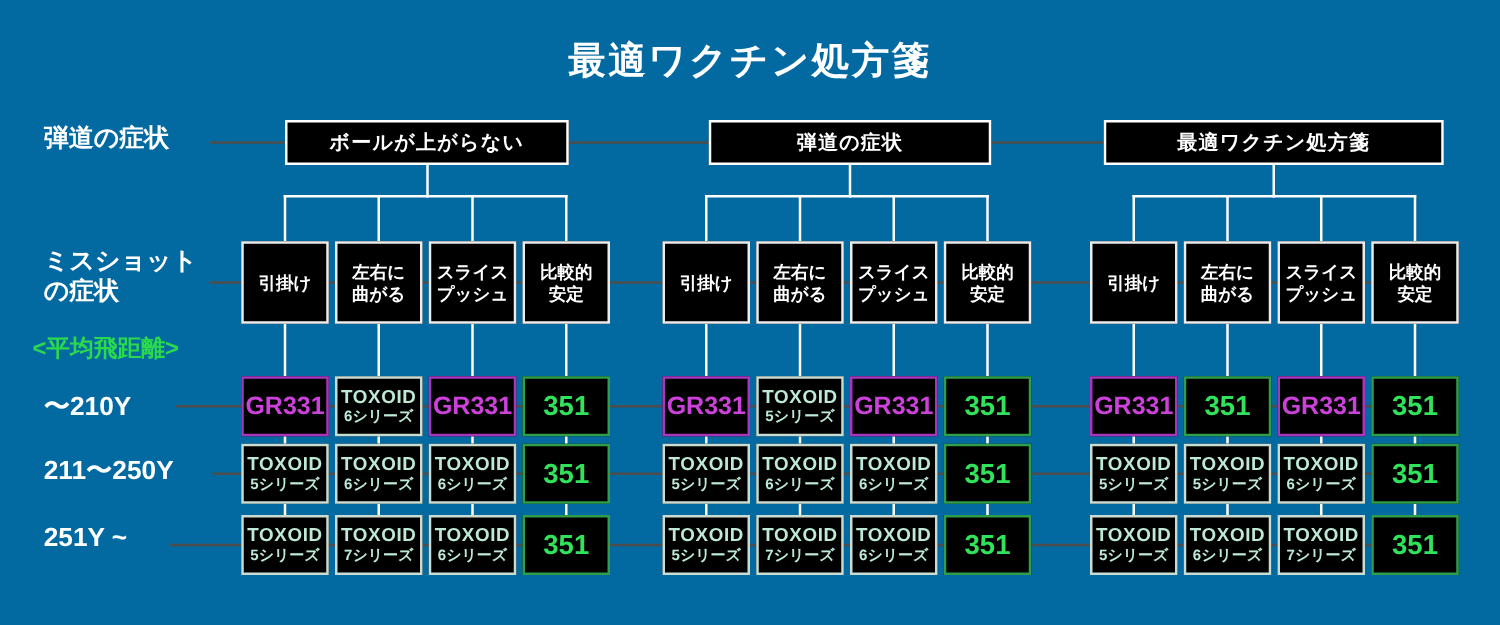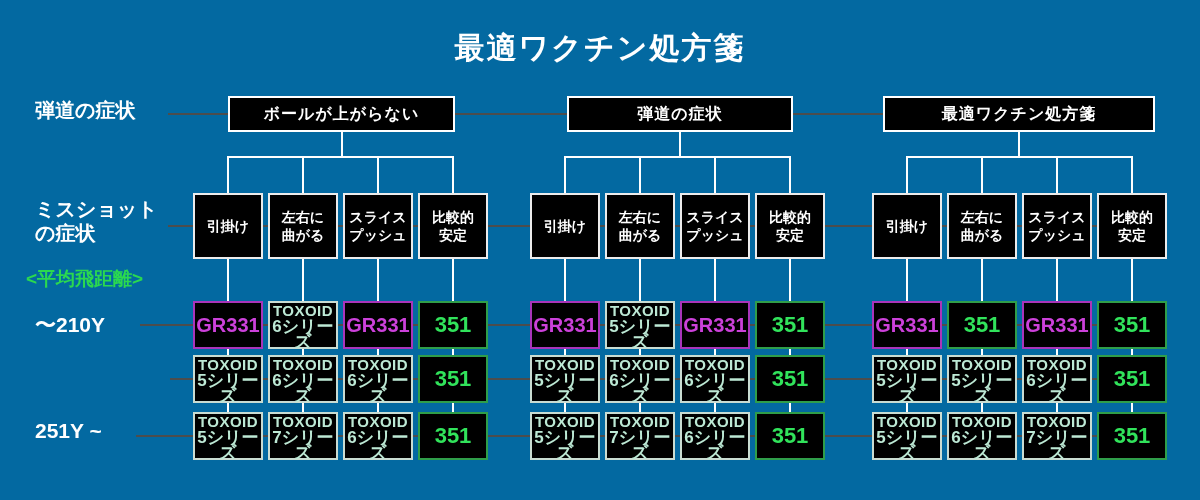--- a/index.html
+++ b/index.html
@@ -26,33 +26,34 @@
     display:flex;flex-direction:column;align-items:center;justify-content:center;
     text-align:center;
   }
   .tbox{border:2px solid var(--white,#fff);font-size:16px;font-weight:bold;color:#fff;letter-spacing:1px;}
   .sbox{border:2px solid #ececec;font-size:14px;font-weight:bold;color:#fff;line-height:18px;white-space:pre-line;}
   .cell{line-height:1.1;}
   .cell.magenta{border:2px solid var(--gr_border,#a935ba);color:var(--gr_text,#cc41da);font-size:20px;font-weight:bold;}
   .cell.green{border:2px solid var(--v351_border,#2f9e4a);color:var(--v351_text,#31e35b);font-size:22px;font-weight:bold;}
   .cell.mint{border:2px solid var(--tox_border,#c9dcd2);color:var(--tox_text,#bde9d5);}
   .cell.mint .nm{font-size:15px;font-weight:bold;line-height:17px;letter-spacing:0.5px;}
-  .cell.mint .sr{font-size:17px;font-weight:bold;line-height:15px;}
+  .cell.mint .sr{font-size:12px;font-weight:bold;line-height:15px;}
 </style>
 </head>
 <body>
 
 <div id="canvas" style="--white: #ffffff; --connector_gray: #4d4d4d; --avg_label: #2bd94f; --gr_text: #cc41da; --gr_border: #a935ba; --tox_text: #bde9d5; --tox_border: #c9dcd2; --v351_text: #31e35b; --v351_border: #2f9e4a;">
   <div class="title">最適ワクチン処方箋</div>
 
   <div class="side-label lbl-traj">弾道の症状</div>
   <div class="side-label lbl-miss">ミスショット
 の症状</div>
   <div class="side-label lbl-avg">&lt;平均飛距離&gt;</div>
   <div class="side-label lbl-row lbl-row0">〜210Y</div>
+  <div class="side-label lbl-row lbl-row1">211〜250Y</div>
   <div class="side-label lbl-row lbl-row2">251Y ~</div>
 
   <div id="tree">
       <div class="gline" style="left: 168px; top: 113px; width: 832px;"></div>
       <div class="gline" style="left: 168px; top: 225px; width: 962px;"></div>
       <div class="gline" style="left: 140px; top: 324px; width: 990px;"></div>
       <div class="gline" style="left: 170px; top: 378px; width: 960px;"></div>
       <div class="gline" style="left: 136px; top: 435px; width: 994px;"></div>
       <div class="box tbox" style="left: 228px; top: 96px; width: 227px; height: 36px;">ボールが上がらない</div>
       <div class="wline" style="left: 340.5px; top: 132px; width: 2px; height: 26px;"></div>

